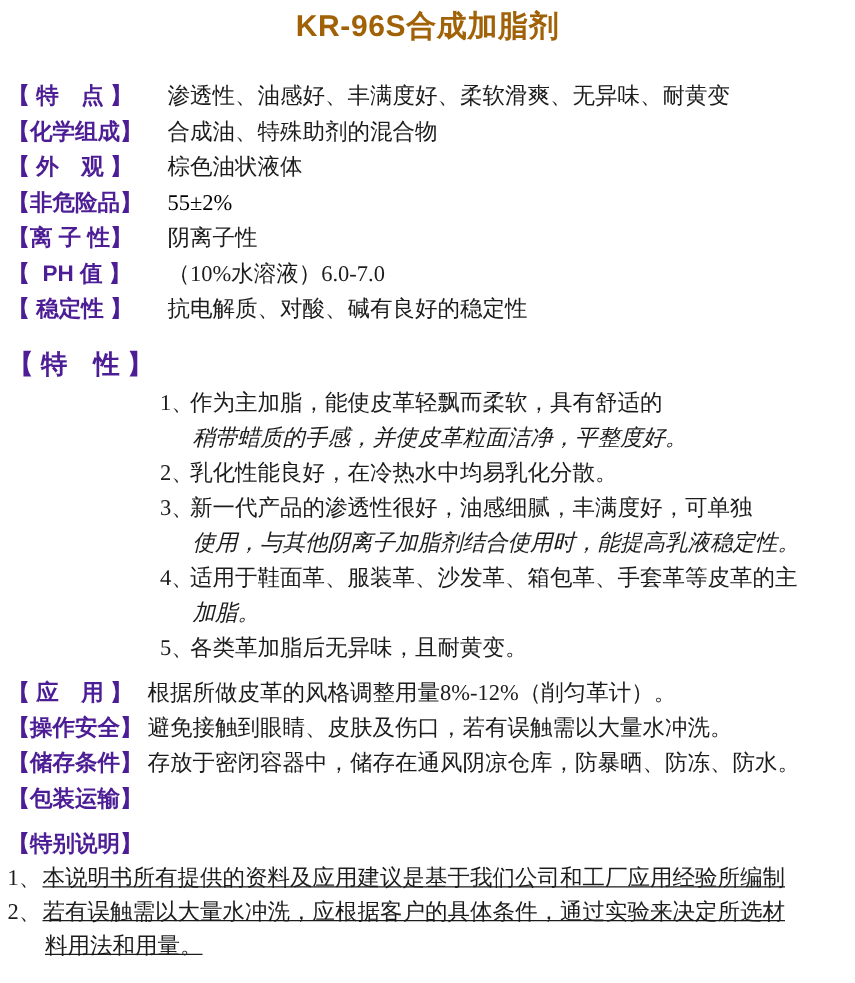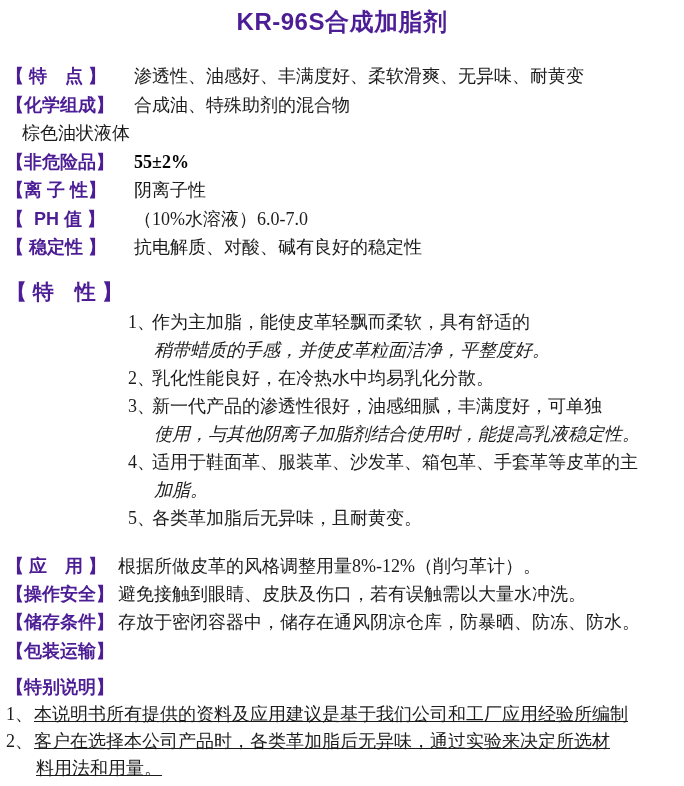--- a/index.html
+++ b/index.html
@@ -15,49 +15,49 @@
     width: 684px;
     height: 786px;
     padding: 6px 6px 0 6px;
   }
   .title {
     text-align: center;
     font-family: "Liberation Sans", sans-serif;
     font-weight: bold;
     font-size: 24px;
     line-height: 32px;
-    color: #4c1d95;
+    color: #a16207;
     letter-spacing: 0.5px;
   }
   .label {
     font-family: "Liberation Sans", sans-serif;
     font-weight: bold;
     color: #4c1d95;
     white-space: pre;
   }
   
   .specs { margin-top: 24px; }
   .spec-row {
     display: flex;
     align-items: baseline;
     font-size: 18px;
     line-height: 28.5px;
   }
   .spec-label { width: 112px; flex: none; font-size: 18px; }
   .spec-value { margin-left: 16px; }
-  .spec-value.strong { font-weight: bold; color: #000; }
+  .spec-value.strong { font-weight: normal; color: #000; }
   
   .features { margin-top: 16px; }
   .features-header { font-size: 21px; line-height: 28px; }
   .feat-list { padding-left: 122px; margin-top: 2px; }
   .feat-line { font-size: 18px; line-height: 28px; }
   .feat-line .num { display: inline-block; width: 24px; }
   .feat-cont { padding-left: 26px; font-style: italic; }
   
-  .usage { margin-top: 20px; }
+  .usage { margin-top: 8px; }
   .usage-row {
     display: flex;
     align-items: baseline;
     font-size: 18px;
     line-height: 28.4px;
   }
   .usage-label { width: 112px; flex: none; font-size: 18px; }
   .usage-text { flex: 1; }
   
   .special { margin-top: 9px; }
@@ -76,20 +76,21 @@
   <section class="specs">
     <div class="spec-row">
       <span class="label spec-label">【 特　点 】</span>
       <span class="spec-value">渗透性、油感好、丰满度好、柔软滑爽、无异味、耐黄变</span>
     </div>
     <div class="spec-row">
       <span class="label spec-label">【化学组成】</span>
       <span class="spec-value">合成油、特殊助剂的混合物</span>
     </div>
     <div class="spec-row">
+      <span class="label spec-label">【 外　观 】</span>
       <span class="spec-value">棕色油状液体</span>
     </div>
     <div class="spec-row">
       <span class="label spec-label">【非危险品】</span>
       <span class="spec-value strong">55±2%</span>
     </div>
     <div class="spec-row">
       <span class="label spec-label">【离 子 性】</span>
       <span class="spec-value">阴离子性</span>
     </div>
@@ -144,18 +145,18 @@
       <span class="label usage-label">【包装运输】</span>
     </div>
   </section>
 
   <section class="special">
     <div class="label special-header">【特别说明】</div>
     <div class="sp-item">
       <div class="sp-line"><span class="num">1、</span><span>本说明书所有提供的资料及应用建议是基于我们公司和工厂应用经验所编制</span></div>
     </div>
     <div class="sp-item">
-      <div class="sp-line"><span class="num">2、</span><span>客户在选择本公司产品时，各类革加脂后无异味，通过实验来决定所选材</span></div>
+      <div class="sp-line"><span class="num">2、</span><span>若有误触需以大量水冲洗，应根据客户的具体条件，通过实验来决定所选材</span></div>
       <div class="sp-line sp-cont">料用法和用量。</div>
     </div>
   </section>
 
 </div>
 
 </body></html>

